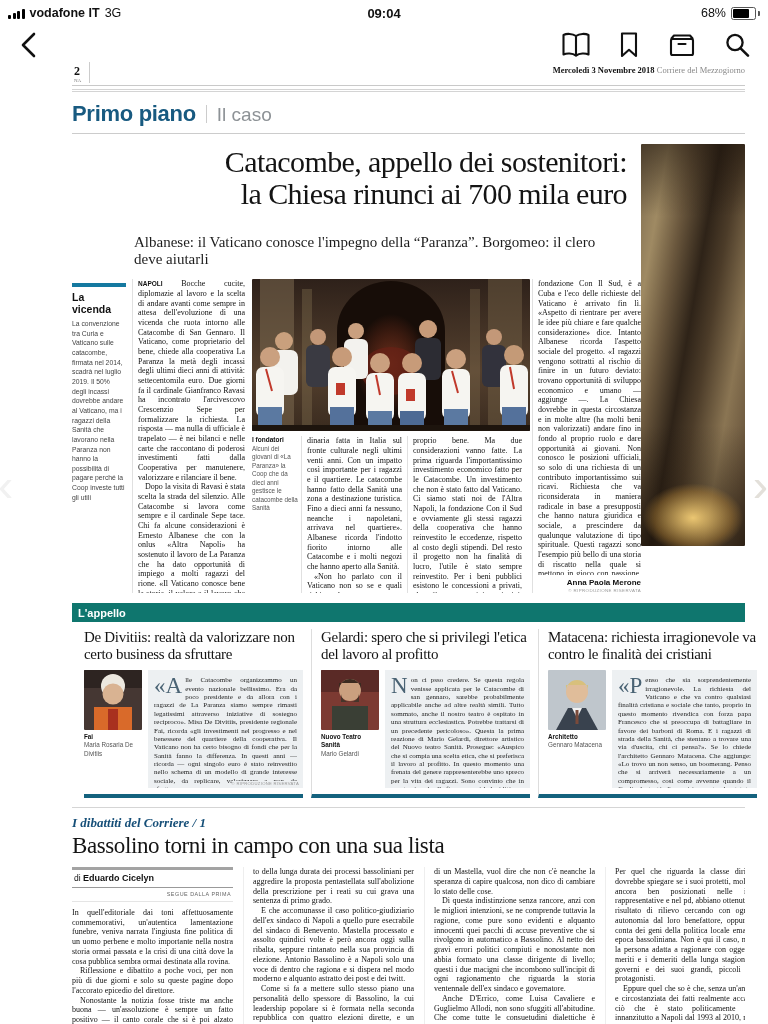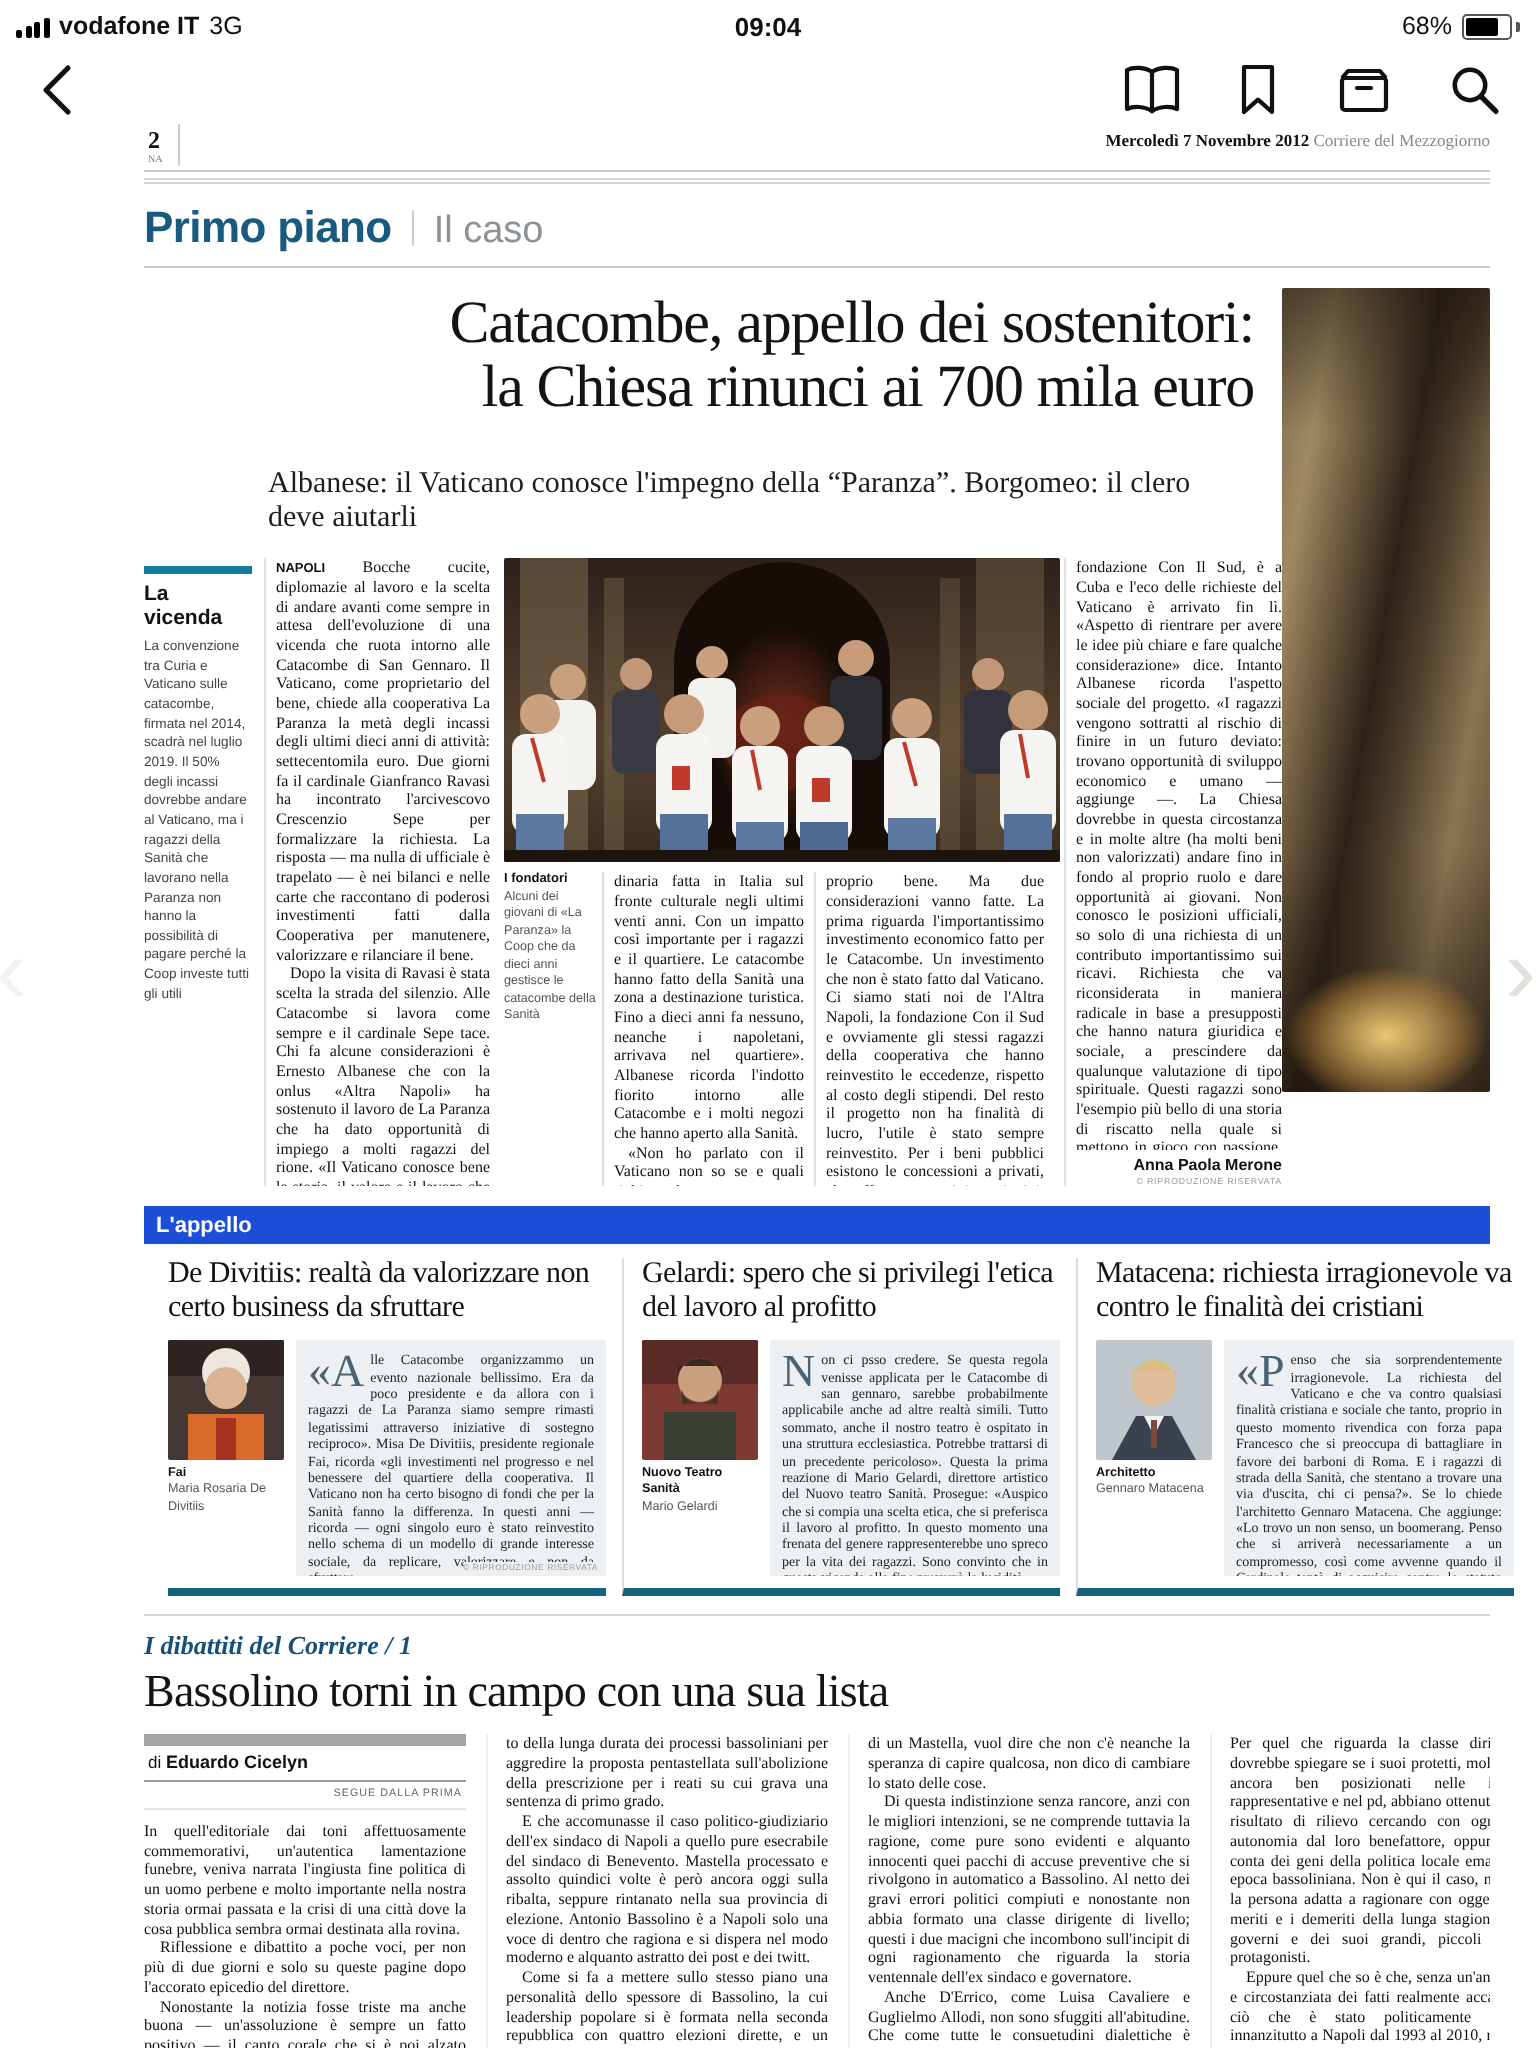--- a/index.html
+++ b/index.html
@@ -60,21 +60,21 @@
   .mid-row{display:flex;flex:1;margin-top:5px;overflow:hidden;}
   .fcaption{width:46px;flex:none;font-size:6.3px;line-height:1.35;color:#555;padding-right:3px;}
   .fcaption b{display:block;color:#111;font-size:6.5px;}
   .col2{width:106px;flex:none;}
   .col3{width:120px;flex:none;}
   .col4{width:114px;flex:none;display:flex;flex-direction:column;}
   .col4 .flow{flex:1;overflow:hidden;}
   .art-author{font-family:"Liberation Sans",sans-serif;font-weight:bold;font-size:8px;text-align:right;margin-top:3px;}
   .art-copy{font-size:4.4px;color:#999;text-align:right;letter-spacing:.4px;font-family:"Liberation Sans",sans-serif;}
   
-  .appeal-bar{margin-top:10px;height:19px;background:#1d4ed8;color:#fff;font-weight:bold;font-size:11px;
+  .appeal-bar{margin-top:10px;height:19px;background:#0f766e;color:#fff;font-weight:bold;font-size:11px;
     display:flex;align-items:center;padding-left:6px;}
   .appeal-row{display:flex;margin-top:7px;margin-left:12px;}
   .appeal{width:219px;box-sizing:border-box;border-bottom:4px solid #14627e;padding-bottom:6px;flex:none;}
   .appeal + .appeal{border-left:1px solid #ddd;margin-left:8px;padding-left:9px;}
   .appeal h3{margin:0 0 6px;font-family:"Liberation Serif",serif;font-weight:400;font-size:15px;
     line-height:1.12;letter-spacing:-0.3px;min-height:35px;color:#141414;}
   .appeal-body{display:flex;gap:6px;}
   .portrait-col{width:58px;flex:none;}
   .portrait{width:58px;height:60px;border-radius:1px;overflow:hidden;}
   .pcaption{font-size:6.3px;line-height:1.3;color:#555;margin-top:3px;}
@@ -91,21 +91,21 @@
   .debate{margin-top:7px;}
   .debate-kicker{font-family:"Liberation Serif",serif;font-weight:bold;font-size:13px;color:#164f78;font-style:italic;}
   .debate h2{margin:2px 0 8px;font-family:"Liberation Serif",serif;font-weight:400;font-size:23px;
     letter-spacing:-0.4px;color:#141414;}
   .debate-row{display:flex;gap:10px;height:190px;overflow:hidden;}
   .dcol{width:161px;flex:none;font-family:"Liberation Serif",serif;font-size:8px;line-height:1.22;
     text-align:justify;overflow:hidden;}
   .dcol + .dcol{border-left:1px solid #eee;padding-left:9px;}
   .dcol p{margin:0;}
   .dcol p + p{text-indent:8px;}
-  .byline{border-top:6px solid #a3a3a3;border-bottom:1px solid #999;padding:3px 2px;font-size:8.5px;
+  .byline{border-top:3px solid #a3a3a3;border-bottom:1px solid #999;padding:3px 2px;font-size:8.5px;
     font-family:"Liberation Sans",sans-serif;margin-bottom:2px;}
   .byline b{font-size:9px;}
   .segue{text-align:right;font-size:5.4px;letter-spacing:.5px;color:#666;margin-bottom:6px;
     font-family:"Liberation Sans",sans-serif;border-bottom:1px solid #e5e5e5;padding:1px 2px 3px;}
   
   .pagenav{position:absolute;top:462px;font-size:46px;font-weight:200;line-height:1;
     background:none;border:none;padding:0;cursor:pointer;font-family:"Liberation Sans",sans-serif;}
   .nav-prev{left:-2px;color:#f1f1f1;}
   .nav-next{right:0;color:#e3e0da;}
 </style>
@@ -167,21 +167,21 @@
 </div>
 
 <div class="paper">
 
   <div class="pg-head">
     <div class="pgnum">
       <b>2</b>
       <span>NA</span>
     </div>
     <div class="pg-date">
-      <b>Mercoledì 7 Novembre 2012</b>
+      <b>Mercoledì 3 Novembre 2018</b>
       <span>Corriere del Mezzogiorno</span>
     </div>
   </div>
   <div class="pg-rules"></div>
 
   <div class="section-row">
     <span class="section-name">Primo piano</span>
     <span class="section-div"></span>
     <span class="section-kicker">Il caso</span>
   </div>

